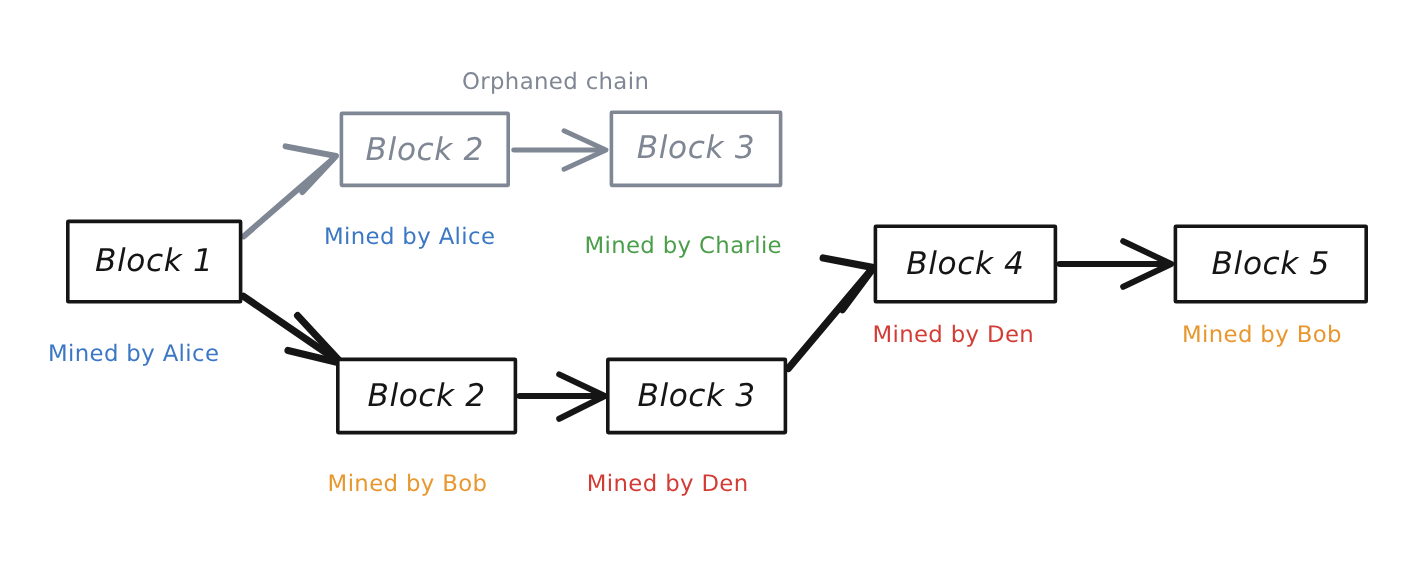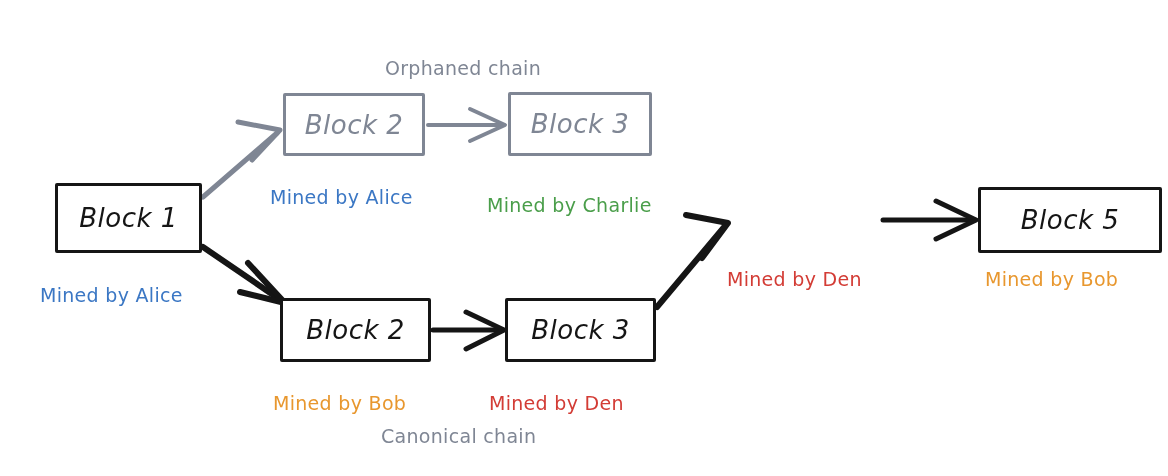--- a/index.html
+++ b/index.html
@@ -95,21 +95,20 @@
     </g>
 
     <g>
       <path d="M883 220 L974 220" stroke="#151515" stroke-width="5" stroke-linecap="round" fill="none"></path>
       <path d="M936 201 L976 220 L936 239" stroke="#151515" stroke-width="5" stroke-linecap="round" stroke-linejoin="round" fill="none"></path>
     </g>
   </svg>
 
   <div class="chain-label" style="left:385px; top:57px;">Orphaned chain</div>
 
-  <div class="chain-label" style="left:381px; top:425px;">Canonical chain</div>
 
   <div class="block solid" style="left:55px; top:183px; width:147px; height:70px;">
     <span class="block-label">Block 1</span>
   </div>
   <div class="caption" style="left:40px; top:284px; color:#3b77c4;">Mined by Alice</div>
 
   <div class="block ghost" style="left:283px; top:93px; width:142px; height:63px;">
     <span class="block-label">Block 2</span>
   </div>
   <div class="caption" style="left:270px; top:186px; color:#3b77c4;">Mined by Alice</div>
@@ -122,20 +121,23 @@
   <div class="block solid" style="left:280px; top:298px; width:151px; height:64px;">
     <span class="block-label">Block 2</span>
   </div>
   <div class="caption" style="left:273px; top:392px; color:#e8972e;">Mined by Bob</div>
 
   <div class="block solid" style="left:505px; top:298px; width:151px; height:64px;">
     <span class="block-label">Block 3</span>
   </div>
   <div class="caption" style="left:489px; top:392px; color:#d33c35;">Mined by Den</div>
 
+  <div class="block solid" style="left:728px; top:187px; width:153px; height:66px;">
+    <span class="block-label">Block 4</span>
+  </div>
   <div class="caption" style="left:727px; top:268px; color:#d33c35;">Mined by Den</div>
 
-  <div class="block solid" style="left:978px; top:187px; width:184px; height:66px;">
+  <div class="block solid" style="left:978px; top:187px; width:162px; height:66px;">
     <span class="block-label">Block 5</span>
   </div>
   <div class="caption" style="left:985px; top:268px; color:#e8972e;">Mined by Bob</div>
 
 </div>
 
 </body></html>

